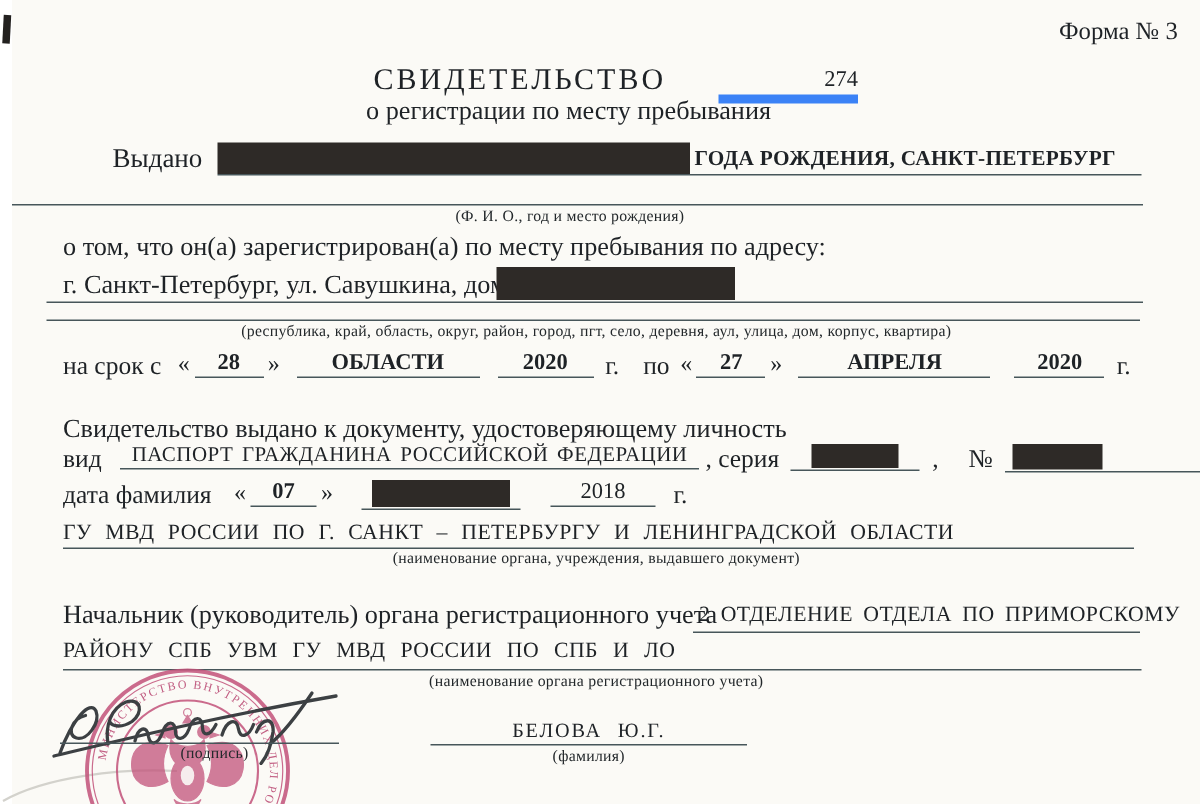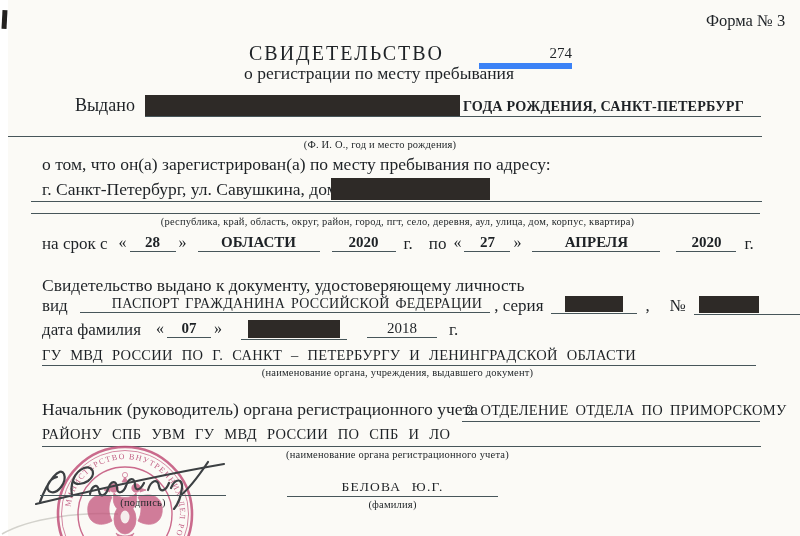--- a/index.html
+++ b/index.html
@@ -85,21 +85,21 @@
         <span class="val">2020</span>
       </span>
     <span class="lbl gap8">г.</span>
   </div>
 
   <div class="txt" style="left:42px;top:275px;">Свидетельство выдано к документу, удостоверяющему личность</div>
 
   <div class="flexrow" style="left:42px;top:296px;height:22px;">
     <span class="lbl">вид</span>
     <span class="ucell gap12" style="padding:0 8px;">
-      <span class="caps" style="font-size:14px;word-spacing:2px;margin-left:24px;">ПАСПОРТ ГРАЖДАНИНА РОССИЙСКОЙ ФЕДЕРАЦИИ</span>
+      <span class="caps" style="font-size:14px;word-spacing:2px;">ПАСПОРТ ГРАЖДАНИНА РОССИЙСКОЙ ФЕДЕРАЦИИ</span>
     </span>
     <span class="lbl gap4">, серия</span>
     <span class="ucell gap8" style="width:86px;">
       <span class="box" style="width:58px;height:16px;margin-bottom:1px;"></span>
     </span>
     <span class="lbl gap8">,</span>
     <span class="lbl gap20">№</span>
     <span class="ucell gap8" style="width:168px;justify-content:flex-start;padding-left:5px;">
       <span class="box" style="width:60px;height:17px;margin-bottom:1px;"></span>
     </span>

